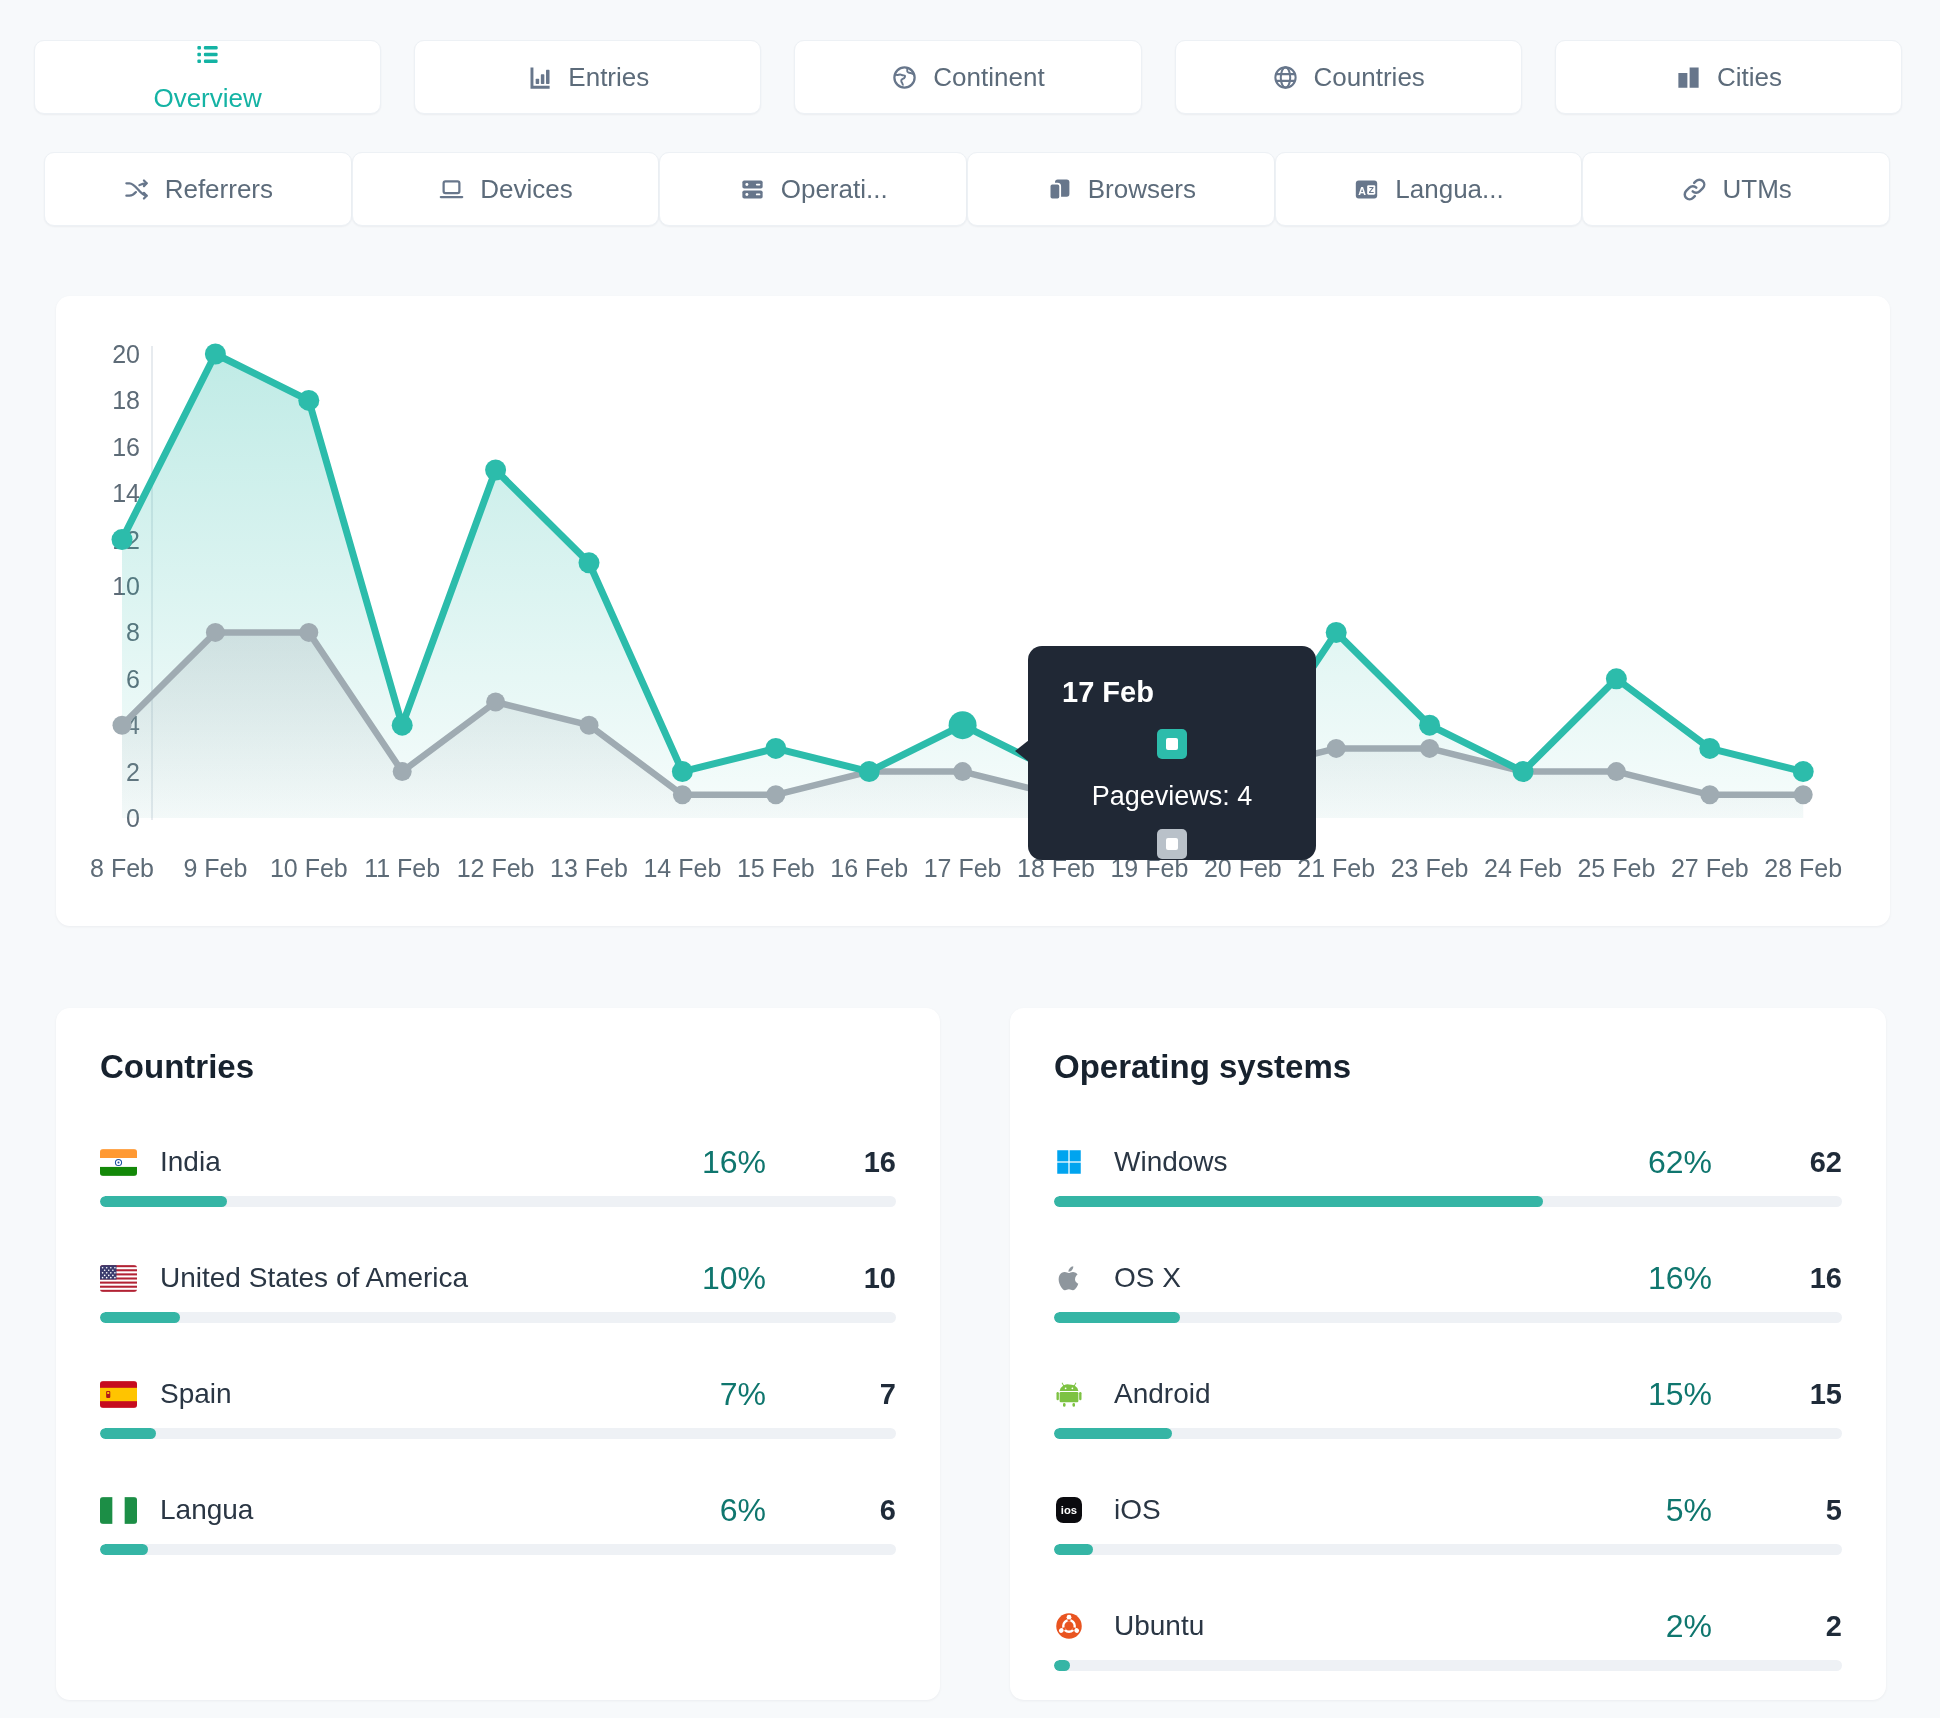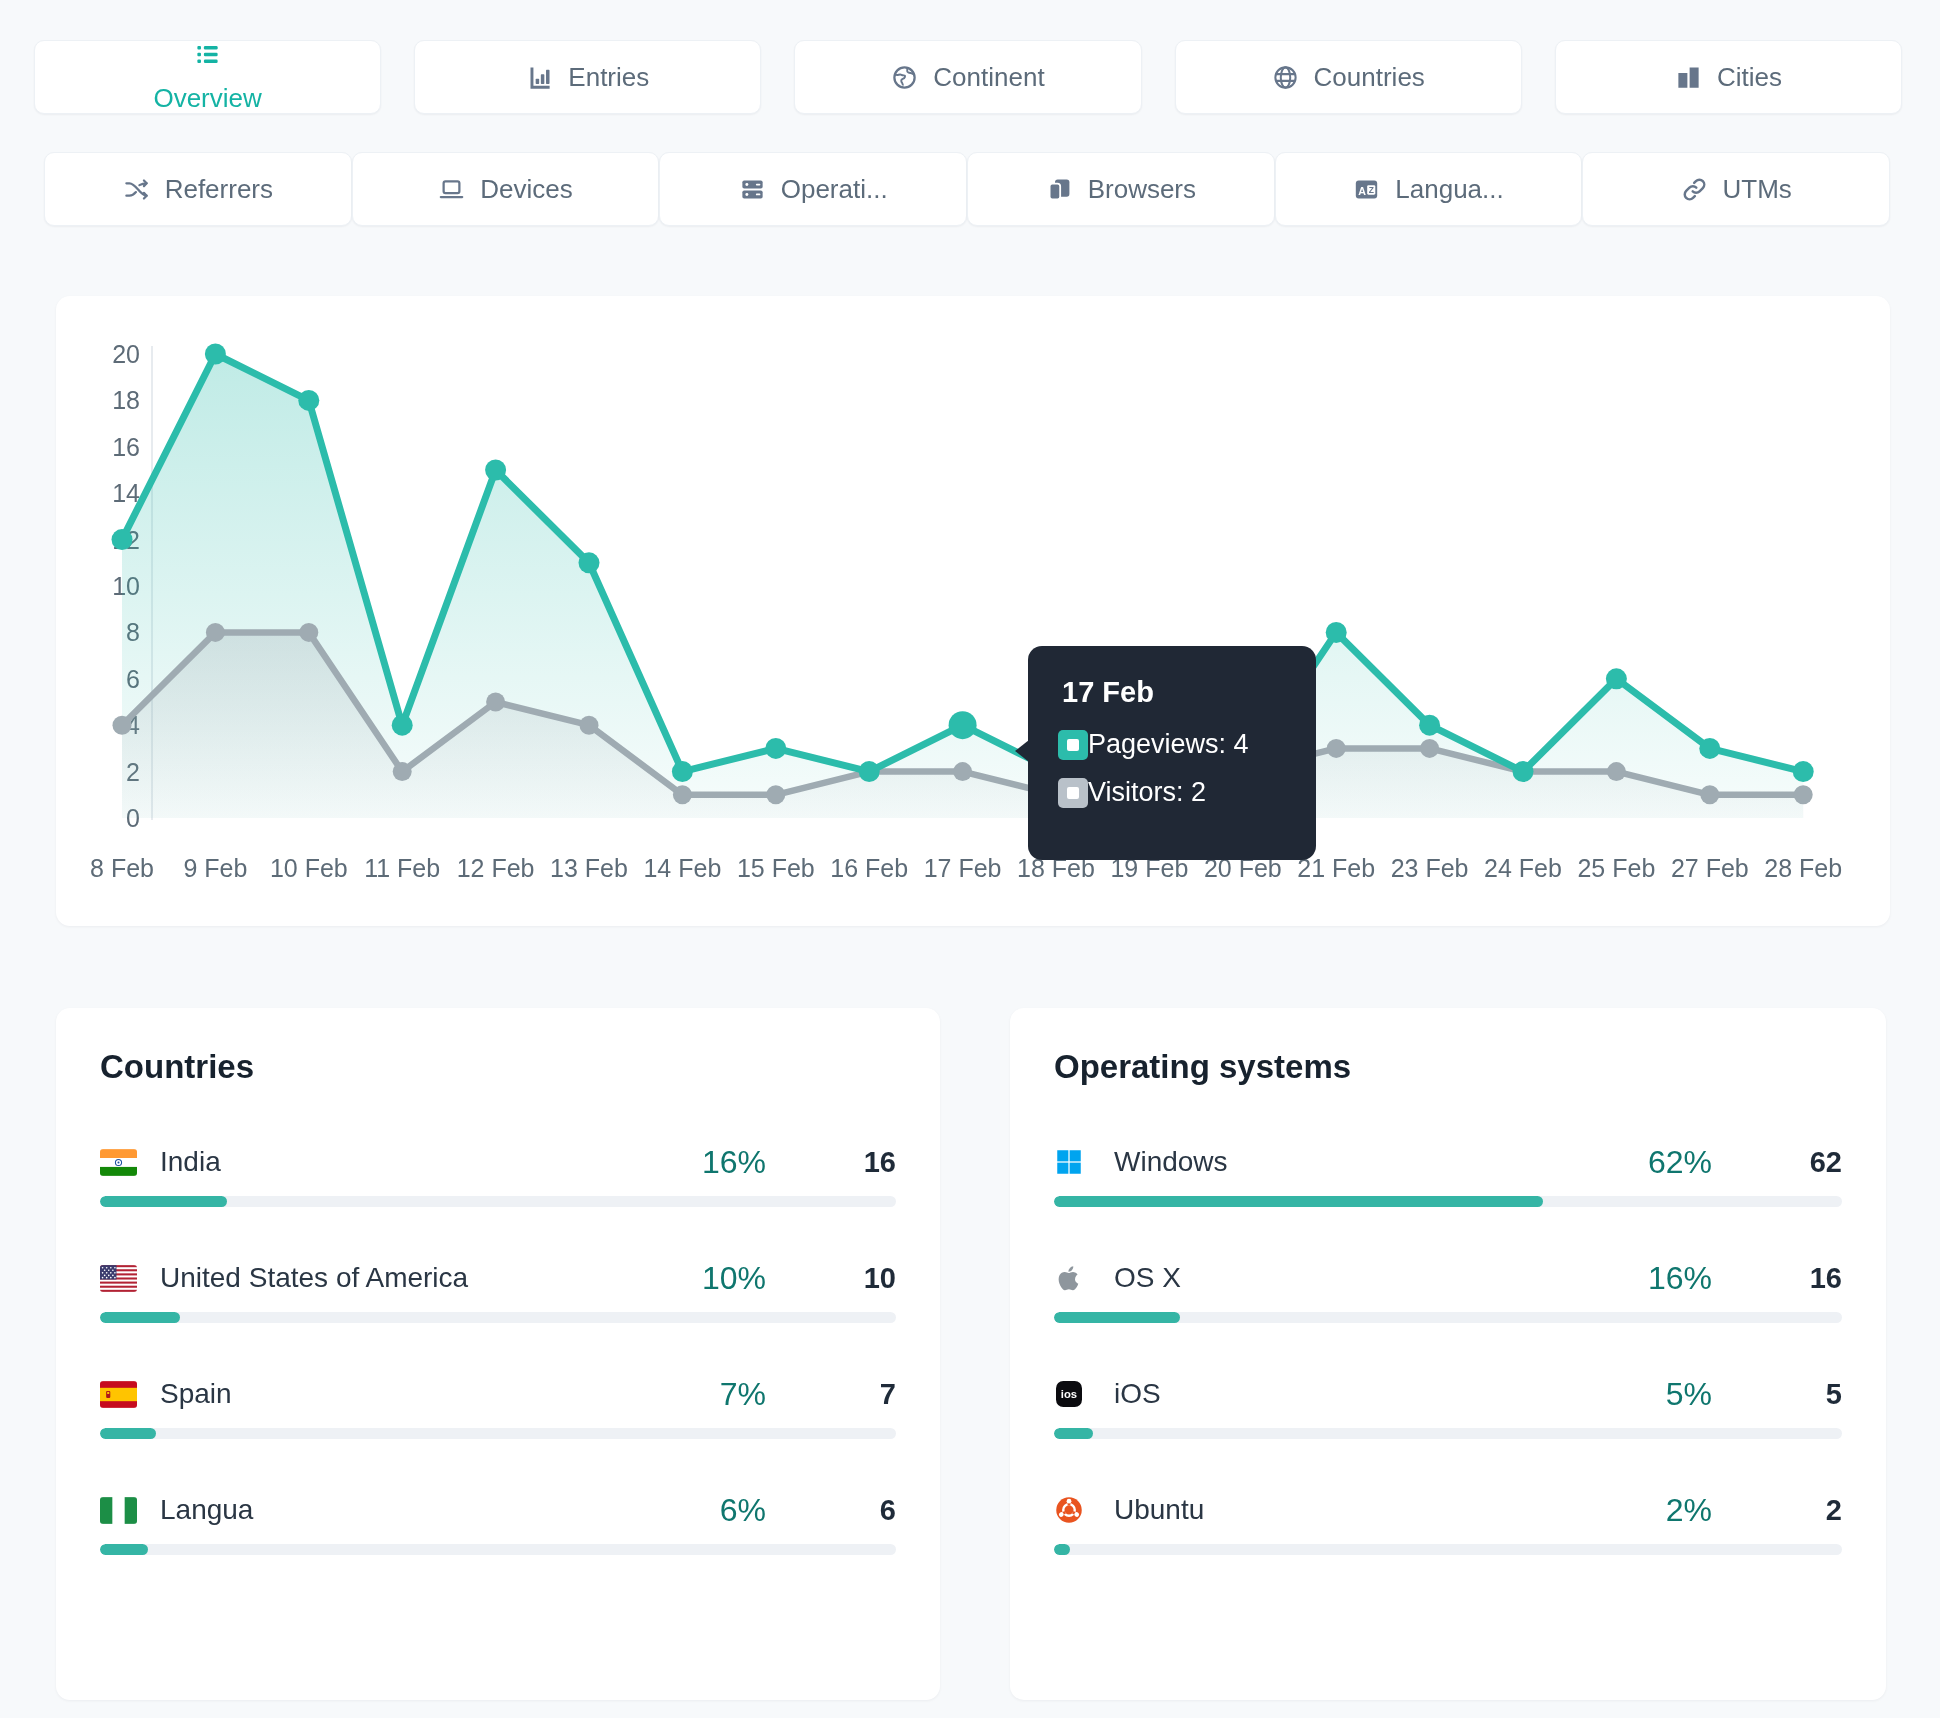--- a/index.html
+++ b/index.html
@@ -18,21 +18,21 @@
   
   #chart-card{position:absolute;left:56px;top:296px;width:1834px;height:630px;background:#fff;
     border-radius:14px;box-shadow:0 1px 3px rgba(15,23,42,.05);}
   #chart-svg-wrap{position:absolute;inset:0;}
   
   #tooltip{position:absolute;left:972px;top:350px;width:288px;height:214px;background:#202835;
     border-radius:14px;color:#fff;padding:26px 30px;box-sizing:border-box;z-index:5;}
   #tooltip::before{content:'';position:absolute;left:-13px;top:94px;width:0;height:0;
     border-top:11px solid transparent;border-bottom:11px solid transparent;border-right:14px solid #202835;}
   .tt-date{font-size:29px;font-weight:700;margin:4px 0 20px 4px;}
-  .tt-row{display:flex;align-items:center;margin-top:17px;font-size:27px;}
+  .tt-row{display:flex;align-items:center;gap:22px;margin-top:17px;font-size:27px;flex-direction:column;}
   .tt-square{width:30px;height:30px;border-radius:5px;display:flex;align-items:center;justify-content:center;flex:0 0 auto;}
   .tt-square-inner{width:12px;height:12px;background:#fff;border-radius:2px;}
   
   .panel{position:absolute;top:1008px;height:692px;background:#fff;border-radius:14px;
     box-shadow:0 1px 3px rgba(15,23,42,.05);padding:38px 44px;box-sizing:border-box;overflow:hidden;}
   #countries-card{left:56px;width:884px;}
   #os-card{left:1010px;width:876px;}
   .panel-title{font-size:33px;font-weight:700;color:#17222e;margin:2px 0 0 0;}
   .stat-row{margin-top:51px;}
   .stat-row:first-child{margin-top:56px;}
@@ -406,20 +406,42 @@
       <span class="stat-pct">16%</span>
       <span class="stat-count">16</span>
     </div>
     <div class="stat-track">
       <div class="stat-fill" style="width: 16%; background: rgb(53, 181, 165);"></div>
     </div>
   </div>
       <div class="stat-row">
     <div class="stat-line">
       <span class="stat-icon">
+            <svg width="30" height="30" viewBox="0 0 24 24" fill="#7dc242">
+              <path d="M7.3 5.3 6.2 3.4a.35.35 0 0 1 .6-.35l1.15 2A6.6 6.6 0 0 1 12 4.35c1.5 0 2.9.25 4.05.7l1.15-2a.35.35 0 0 1 .6.35L16.7 5.3a5.6 5.6 0 0 1 2.8 4.3h-15a5.6 5.6 0 0 1 2.8-4.3z"></path>
+              <circle cx="9.3" cy="7.4" r=".7" fill="#fff"></circle>
+              <circle cx="14.7" cy="7.4" r=".7" fill="#fff"></circle>
+              <rect x="4.5" y="10.4" width="15" height="8.2" rx="1"></rect>
+              <rect x="2" y="10.4" width="1.9" height="6.6" rx=".95"></rect>
+              <rect x="20.1" y="10.4" width="1.9" height="6.6" rx=".95"></rect>
+              <rect x="7.2" y="19.1" width="2" height="3" rx="1"></rect>
+              <rect x="14.8" y="19.1" width="2" height="3" rx="1"></rect>
+            </svg>
+          </span>
+      <span class="stat-name">Android</span>
+      <span class="stat-pct">15%</span>
+      <span class="stat-count">15</span>
+    </div>
+    <div class="stat-track">
+      <div class="stat-fill" style="width: 15%; background: rgb(53, 181, 165);"></div>
+    </div>
+  </div>
+      <div class="stat-row">
+    <div class="stat-line">
+      <span class="stat-icon">
             <svg width="30" height="30" viewBox="0 0 24 24">
               <rect x="1.6" y="1.6" width="20.8" height="20.8" rx="5.8" fill="#0b0b0f"></rect>
               <text x="12" y="15.4" text-anchor="middle" font-size="9" fill="#fff" font-family="Liberation Sans, sans-serif" font-weight="600">ios</text>
             </svg>
           </span>
       <span class="stat-name">iOS</span>
       <span class="stat-pct">5%</span>
       <span class="stat-count">5</span>
     </div>
     <div class="stat-track">

